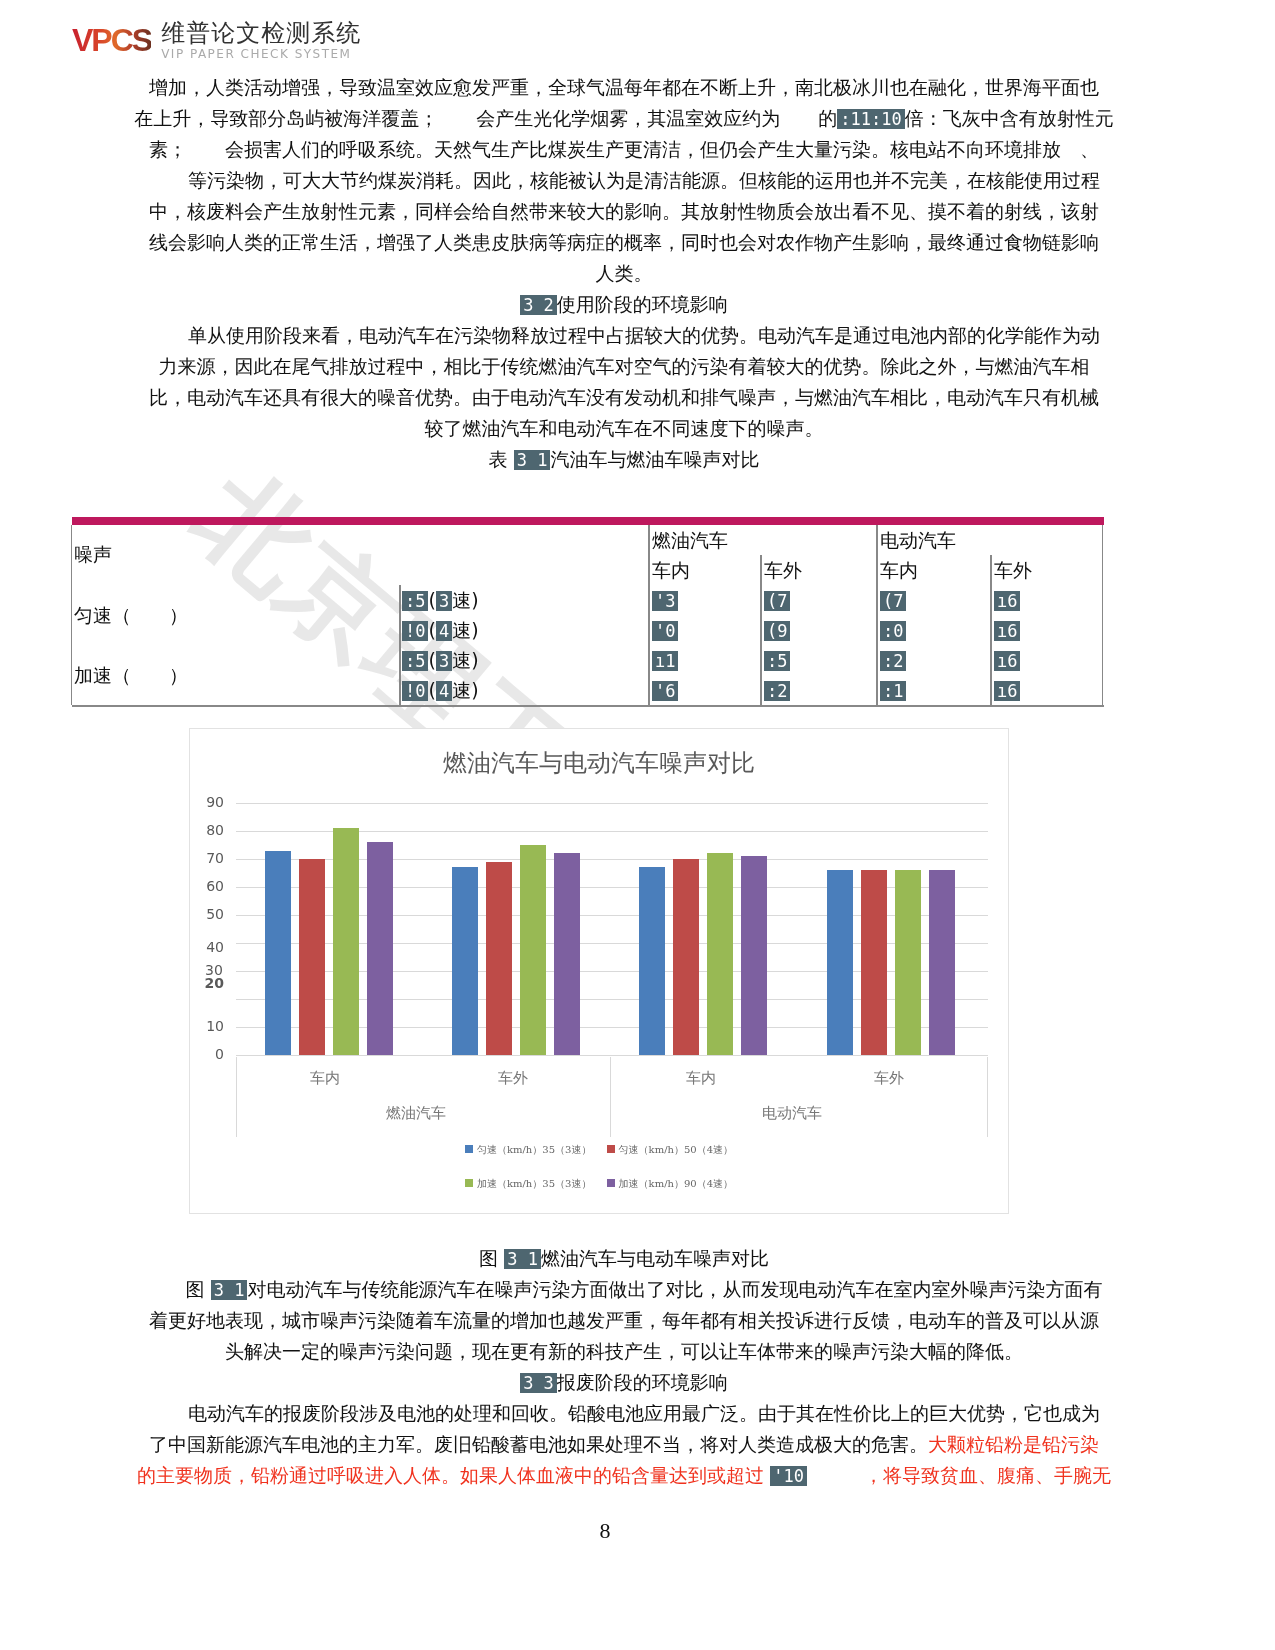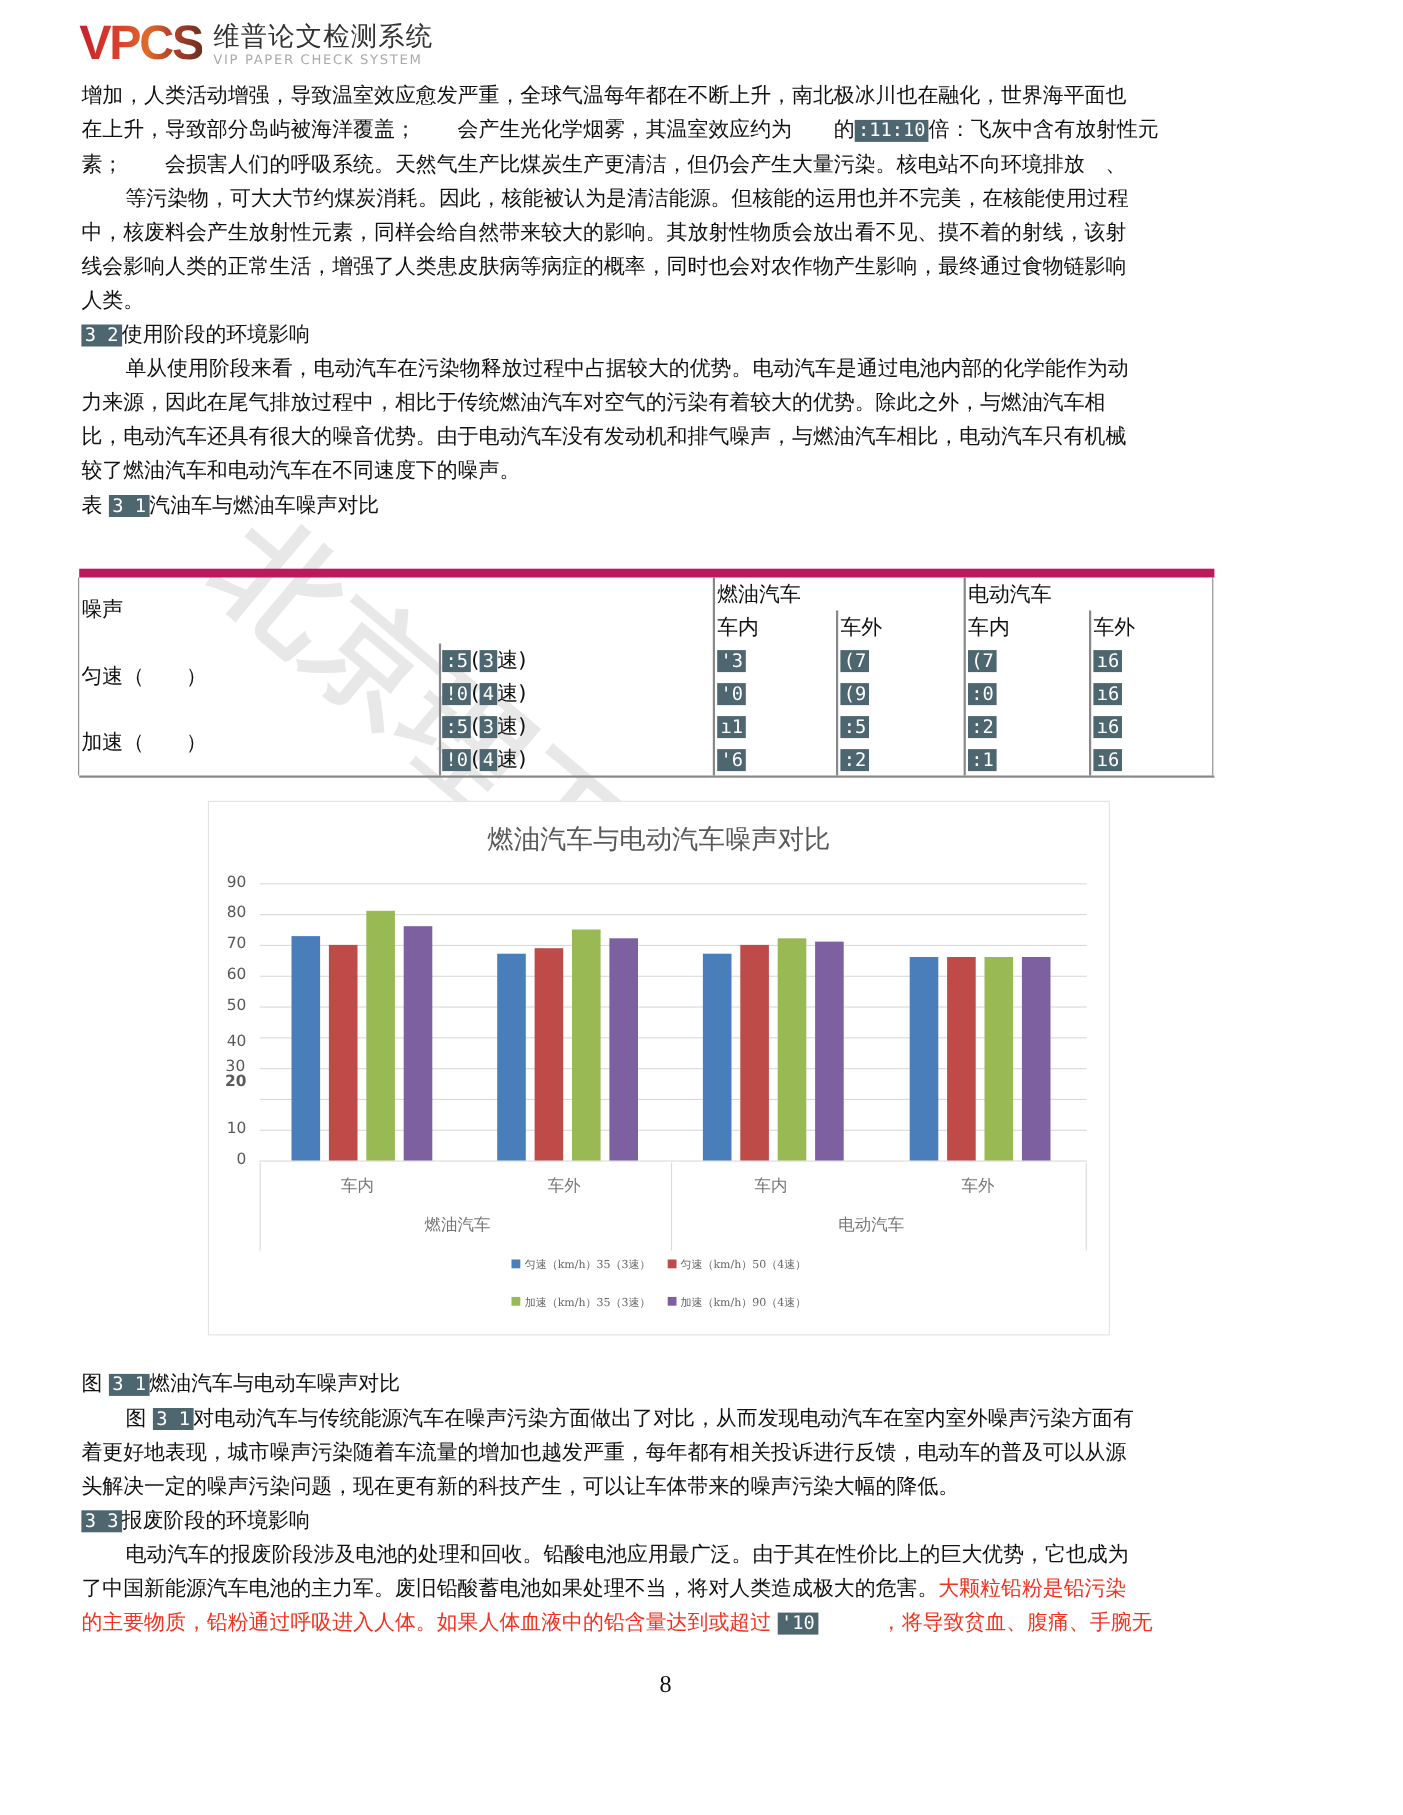--- a/index.html
+++ b/index.html
@@ -1,26 +1,26 @@
 <!DOCTYPE html>
 <html><head>
 <meta charset="utf-8">
 <style>
   html, body { margin: 0; padding: 0; background: #ffffff; }
   body { width: 1275px; height: 1650px; position: relative; overflow: hidden;
          font-family: "DejaVu Sans", "Liberation Sans", sans-serif; color: #111; }
   .logo { position: absolute; left: 72px; top: 18px; display: flex; align-items: center; }
-  .logo-mark { font-family: "Liberation Sans", sans-serif; font-weight: bold; font-size: 44px; letter-spacing: -2px;
+  .logo-mark { font-family: "Liberation Sans", sans-serif; font-weight: bold; font-size: 32px; letter-spacing: -2px;
                background: linear-gradient(90deg, #c8202e 0%, #d8452a 35%, #e06a2a 55%, #b5402a 75%, #6b3020 100%);
                -webkit-background-clip: text; background-clip: text; color: transparent; line-height: 44px; }
   .logo-text { margin-left: 10px; display: flex; flex-direction: column; }
   .logo-cn { font-size: 24px; color: #333; line-height: 28px; letter-spacing: 1px; }
   .logo-en { font-size: 12px; color: #aaa; letter-spacing: 1.5px; line-height: 14px; }
   .text-block { position: absolute; left: 74px; width: 1100px; font-size: 19px; line-height: 31px; }
-  .line { white-space: nowrap; height: 31px; }
+  .line { white-space: nowrap; height: 31px; text-align: center; }
   .indent { padding-left: 40px; }
   .hl { background: #4e6670; color: #fff; padding: 0 3px; font-family: "DejaVu Sans Mono", monospace; font-size: 17px; }
   .red { color: #f0321e; }
   .noise-table { position: absolute; left: 72px; top: 517px; width: 1032px; height: 180px; border-top: 8px solid #be185d; border-bottom: 2px solid #888; }
   .noise-table .cell { position: absolute; font-size: 19px; line-height: 30px; }
   .vline { position: absolute; width: 2px; background: #888; }
   .chart { position: absolute; left: 189px; top: 728px; width: 818px; height: 484px; border: 1px solid #e2e2e2; background: #fff; }
   .chart-title { position: absolute; top: 18px; width: 100%; text-align: center; font-family: "DejaVu Serif", serif; font-size: 24px; color: #595959; }
   .ytick { position: absolute; left: 14px; font-size: 14px; color: #595959; width: 20px; text-align: right; }
   .gridline { position: absolute; left: 46px; width: 752px; height: 1px; background: #d9d9d9; }

